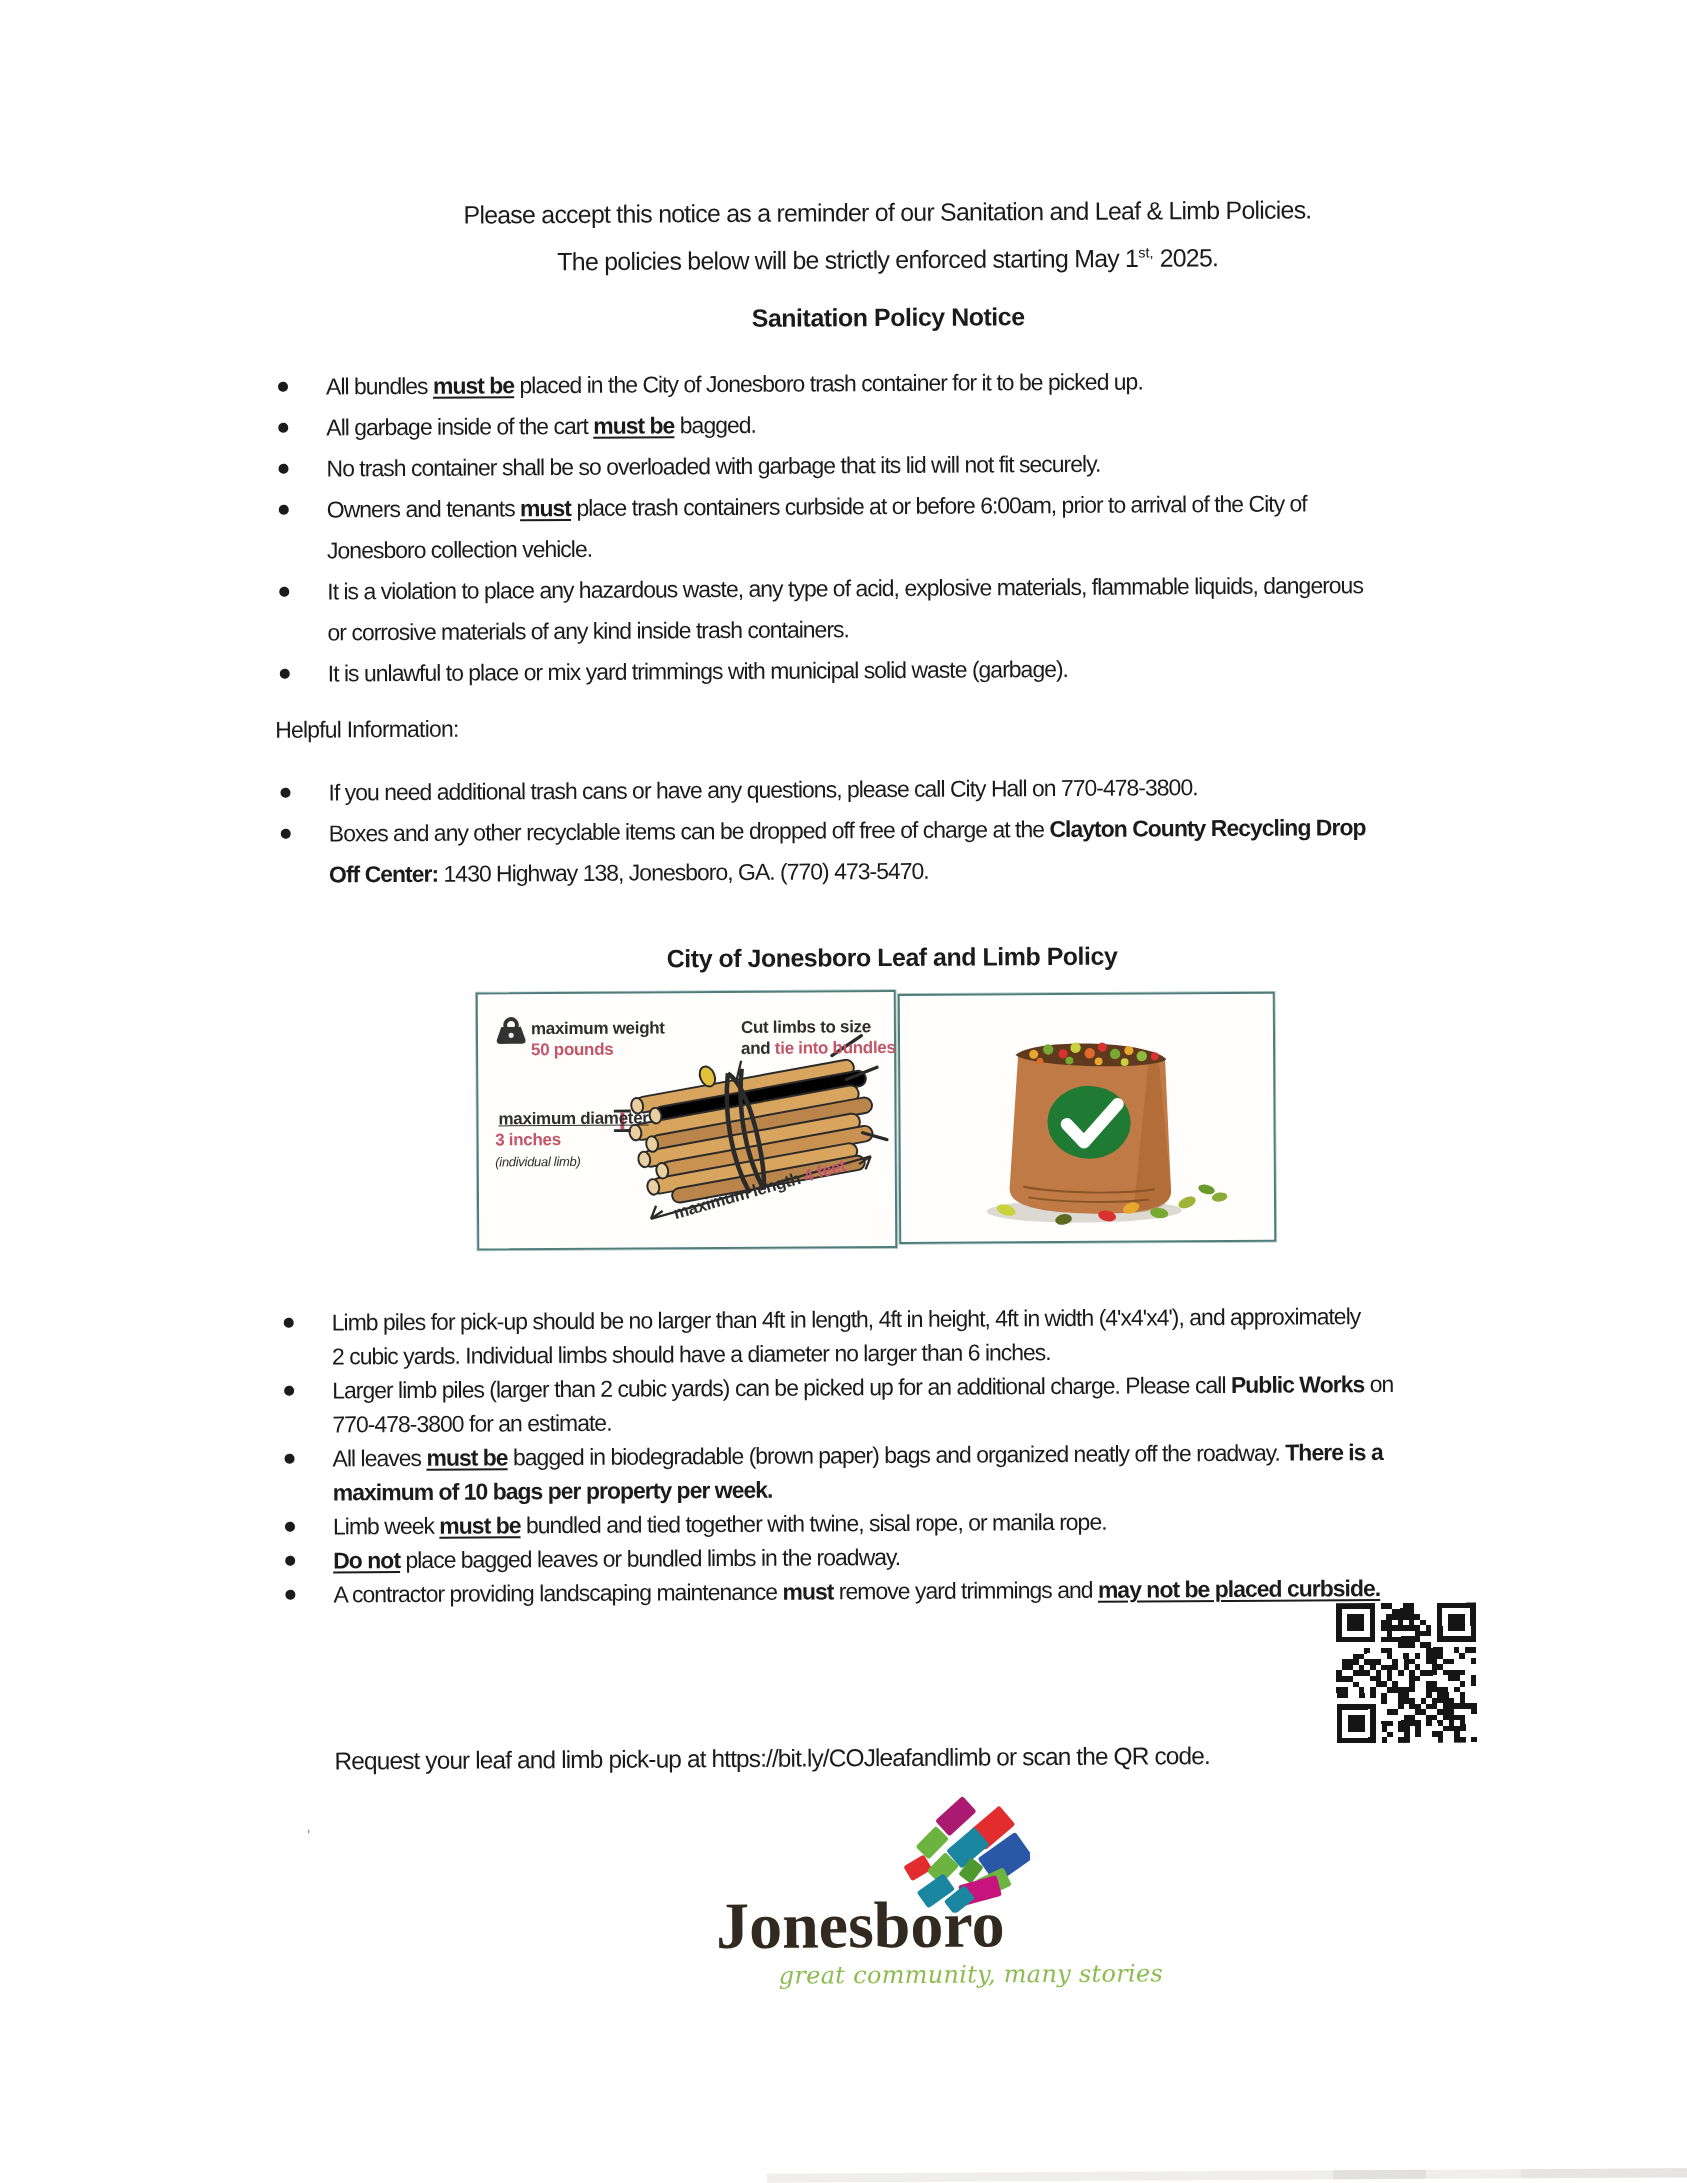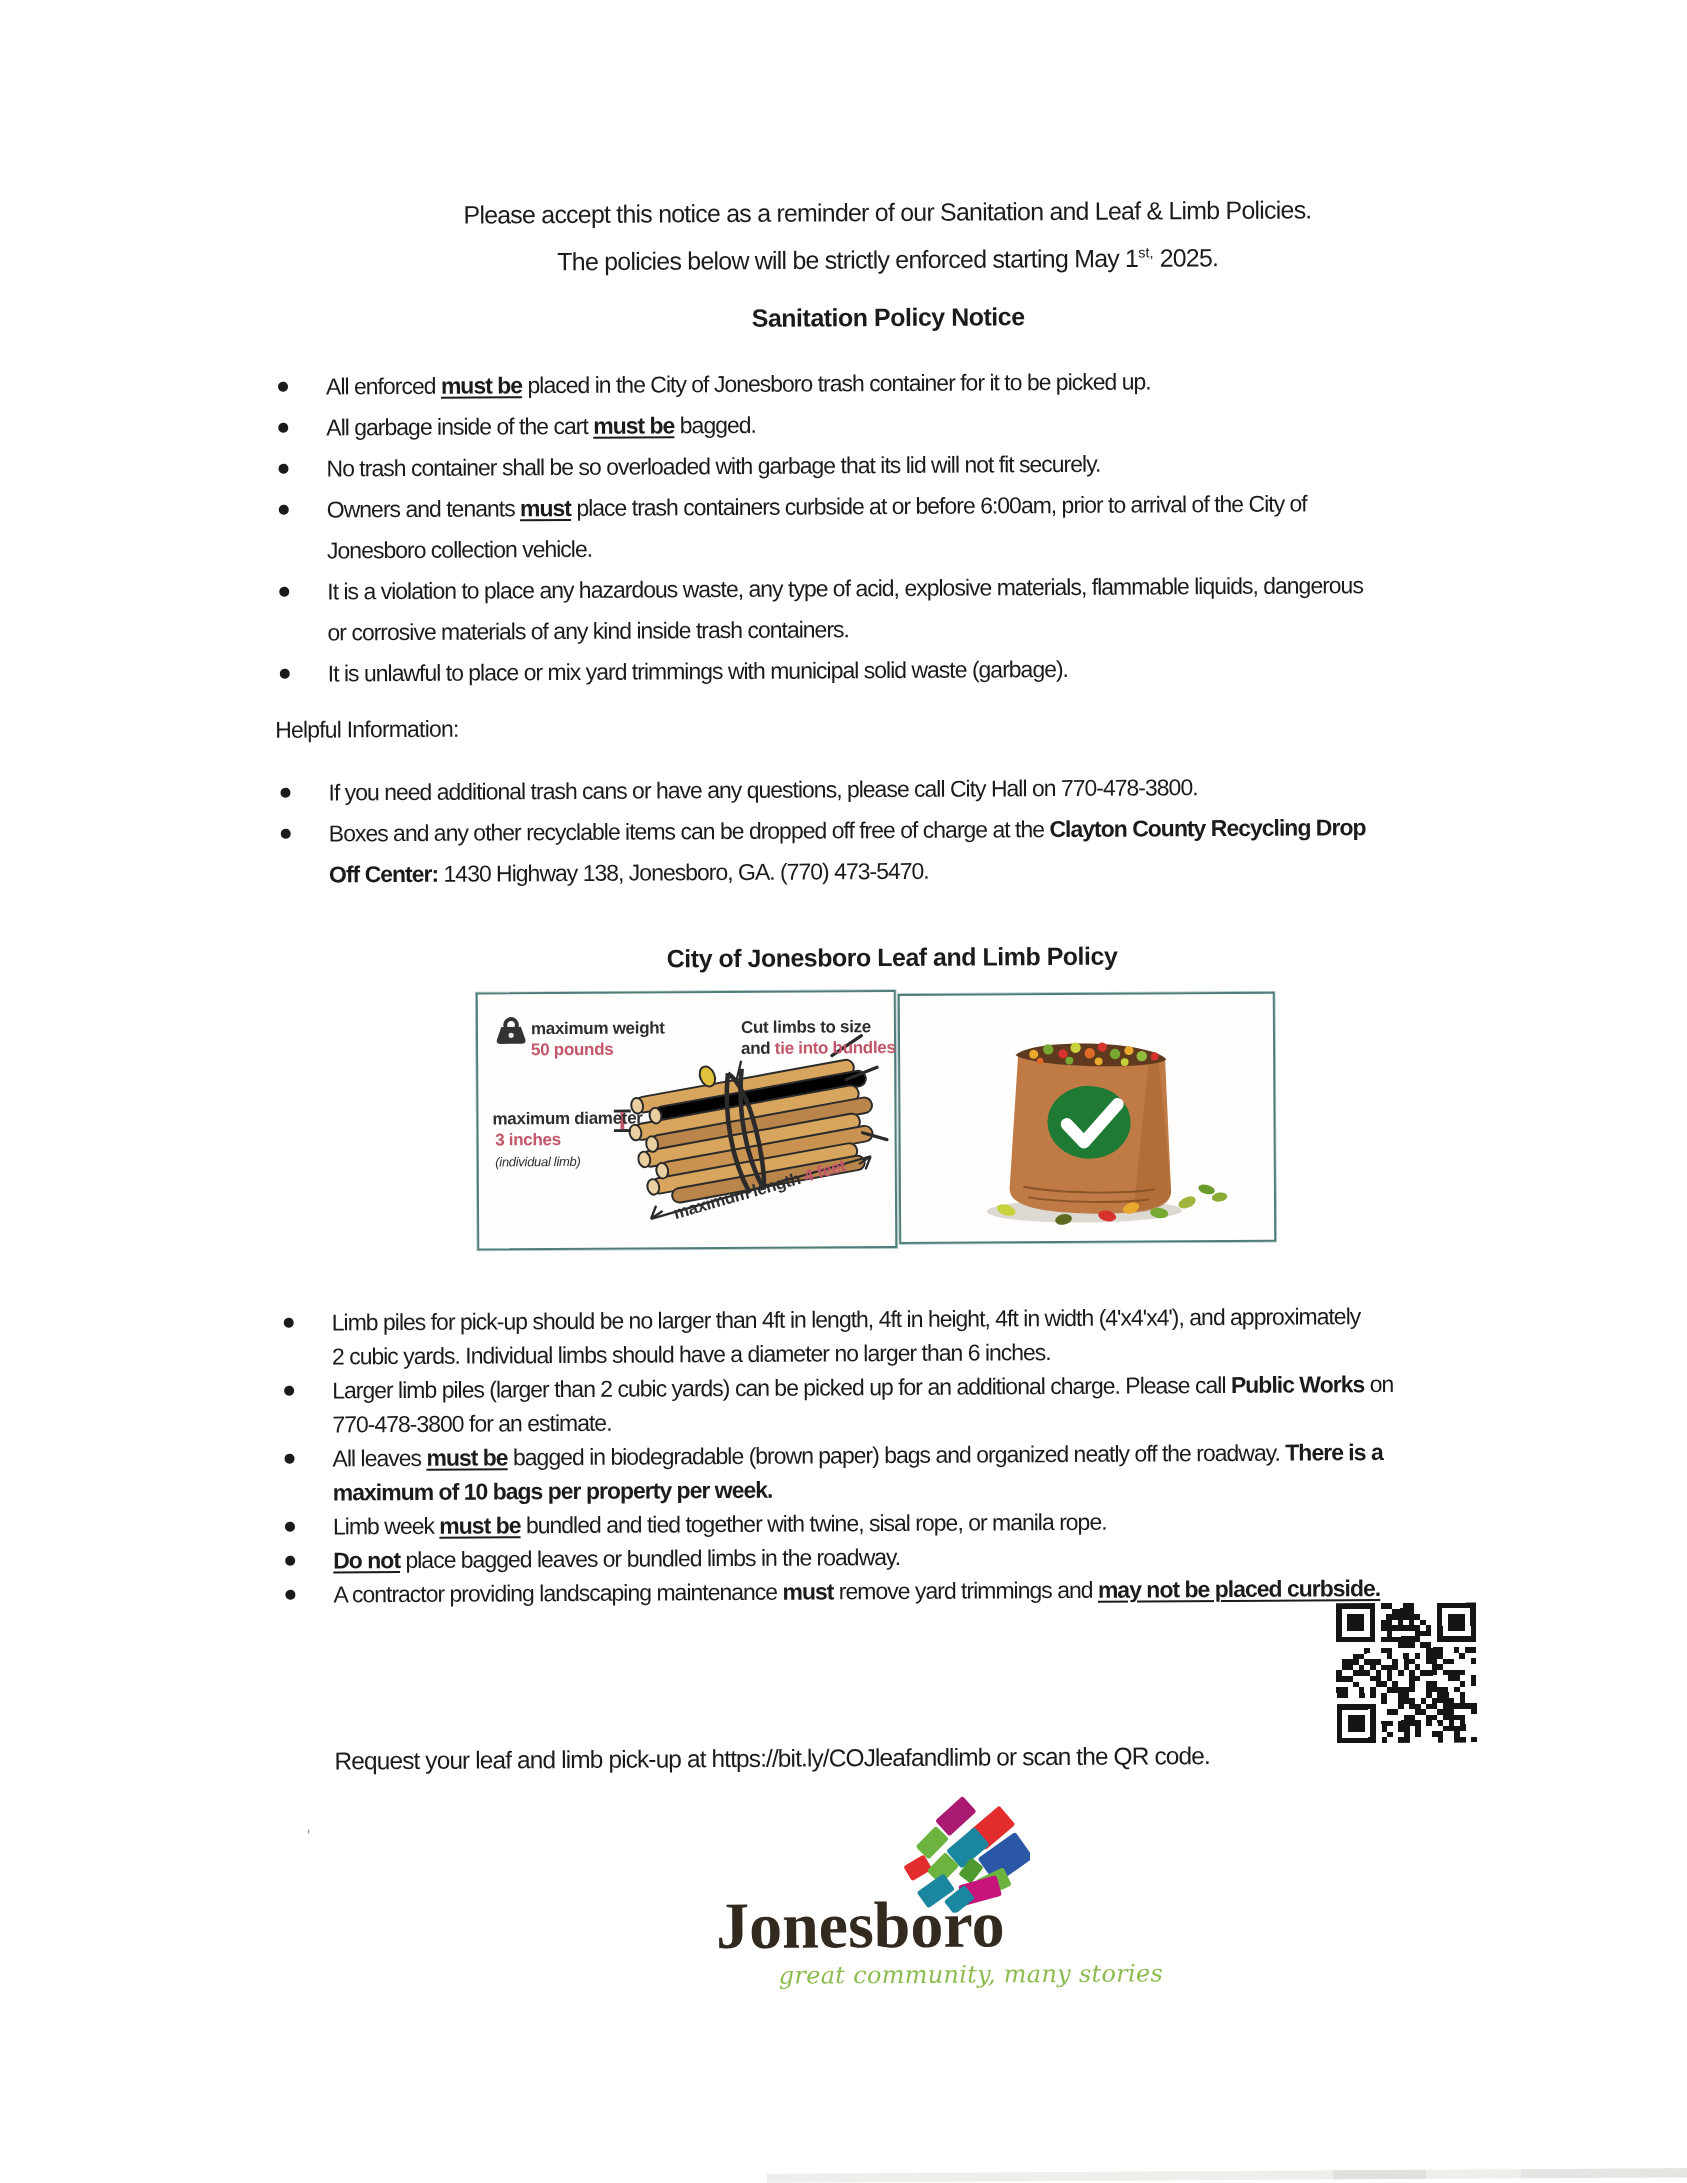--- a/index.html
+++ b/index.html
@@ -67,21 +67,21 @@
 <body>
 
 <div id="sheet">
   <div class="tilt">
 
     <div class="abs center hline" style="top:196px;">Please accept this notice as a reminder of our Sanitation and Leaf &amp; Limb Policies.</div>
     <div class="abs center hline" style="top:238px;"><span>The policies below will be strictly enforced starting May 1</span><span class="sup">st,</span><span> 2025.</span></div>
     <div class="abs center doc-h" style="top:303px;">Sanitation Policy Notice</div>
 
     <ul class="abs list loose" style="left:228px;top:363px;">
-      <li><span>All enforced </span><span class="b u">must be</span><span> placed in the City of Jonesboro trash container for it to be picked up.</span></li>
+      <li><span>All bundles </span><span class="b u">must be</span><span> placed in the City of Jonesboro trash container for it to be picked up.</span></li>
       <li><span>All garbage inside of the cart </span><span class="b u">must be</span><span> bagged.</span></li>
       <li><span>No trash container shall be so overloaded with garbage that its lid will not fit securely.</span></li>
       <li><span>Owners and tenants </span><span class="b u">must</span><span> place trash containers curbside at or before 6:00am, prior to arrival of the City of
 Jonesboro collection vehicle.</span></li>
       <li><span>It is a violation to place any hazardous waste, any type of acid, explosive materials, flammable liquids, dangerous
 or corrosive materials of any kind inside trash containers.</span></li>
       <li><span>It is unlawful to place or mix yard trimmings with municipal solid waste (garbage).</span></li>
     </ul>
 
     <div class="abs label-line" style="left:228px;top:713px;">Helpful Information:</div>
@@ -149,21 +149,21 @@
         <g transform="translate(26,36)">
           <circle cx="23" cy="11" r="9" fill="none" stroke="#333333" stroke-width="6"></circle>
           <path d="M8,14 L38,14 L45,34 Q46,40 39,40 L7,40 Q0,40 1,34 Z" fill="#333333"></path>
           <circle cx="23" cy="27" r="4" fill="#e9e9e9"></circle>
         </g>
       </svg>
       <div class="dlab" style="left:53px;top:24px;">maximum weight</div>
       <div class="dlab red" style="left:53px;top:45px;">50 pounds</div>
       <div class="dlab" style="left:263px;top:24px;text-align:right;">Cut limbs to size</div>
       <div class="dlab" style="left:263px;top:45px;text-align:right;"><span>and </span><span class="red">tie into bundles</span></div>
-      <div class="dlab" style="left:14px;top:114px;">maximum diameter</div>
+      <div class="dlab" style="left:20px;top:114px;text-decoration:underline;">maximum diameter</div>
       <div class="dlab red" style="left:16.5px;top:135px;">3 inches</div>
       <div class="dlab note" style="left:16.5px;top:157px;">(individual limb)</div>
       <div class="dlab len-label" style="left:195px;top:210px;"><span>maximum length </span><span class="red">4 feet</span></div>
     </div>
 
     <div class="figbox" style="left:849px;top:994px;width:377px;height:250px;">
       <svg viewBox="0 0 570 378" style="position:absolute;inset:0;width:100%;height:100%;">
         <ellipse cx="280" cy="332" rx="150" ry="18" fill="#dcd8d2"></ellipse>
         <g transform="rotate(2 290 200)">
           <path d="M176,96 C182,82 392,82 402,96 L417,298 C418,324 372,336 290,336 C208,336 166,326 169,298 Z" fill="#c07a46"></path>

